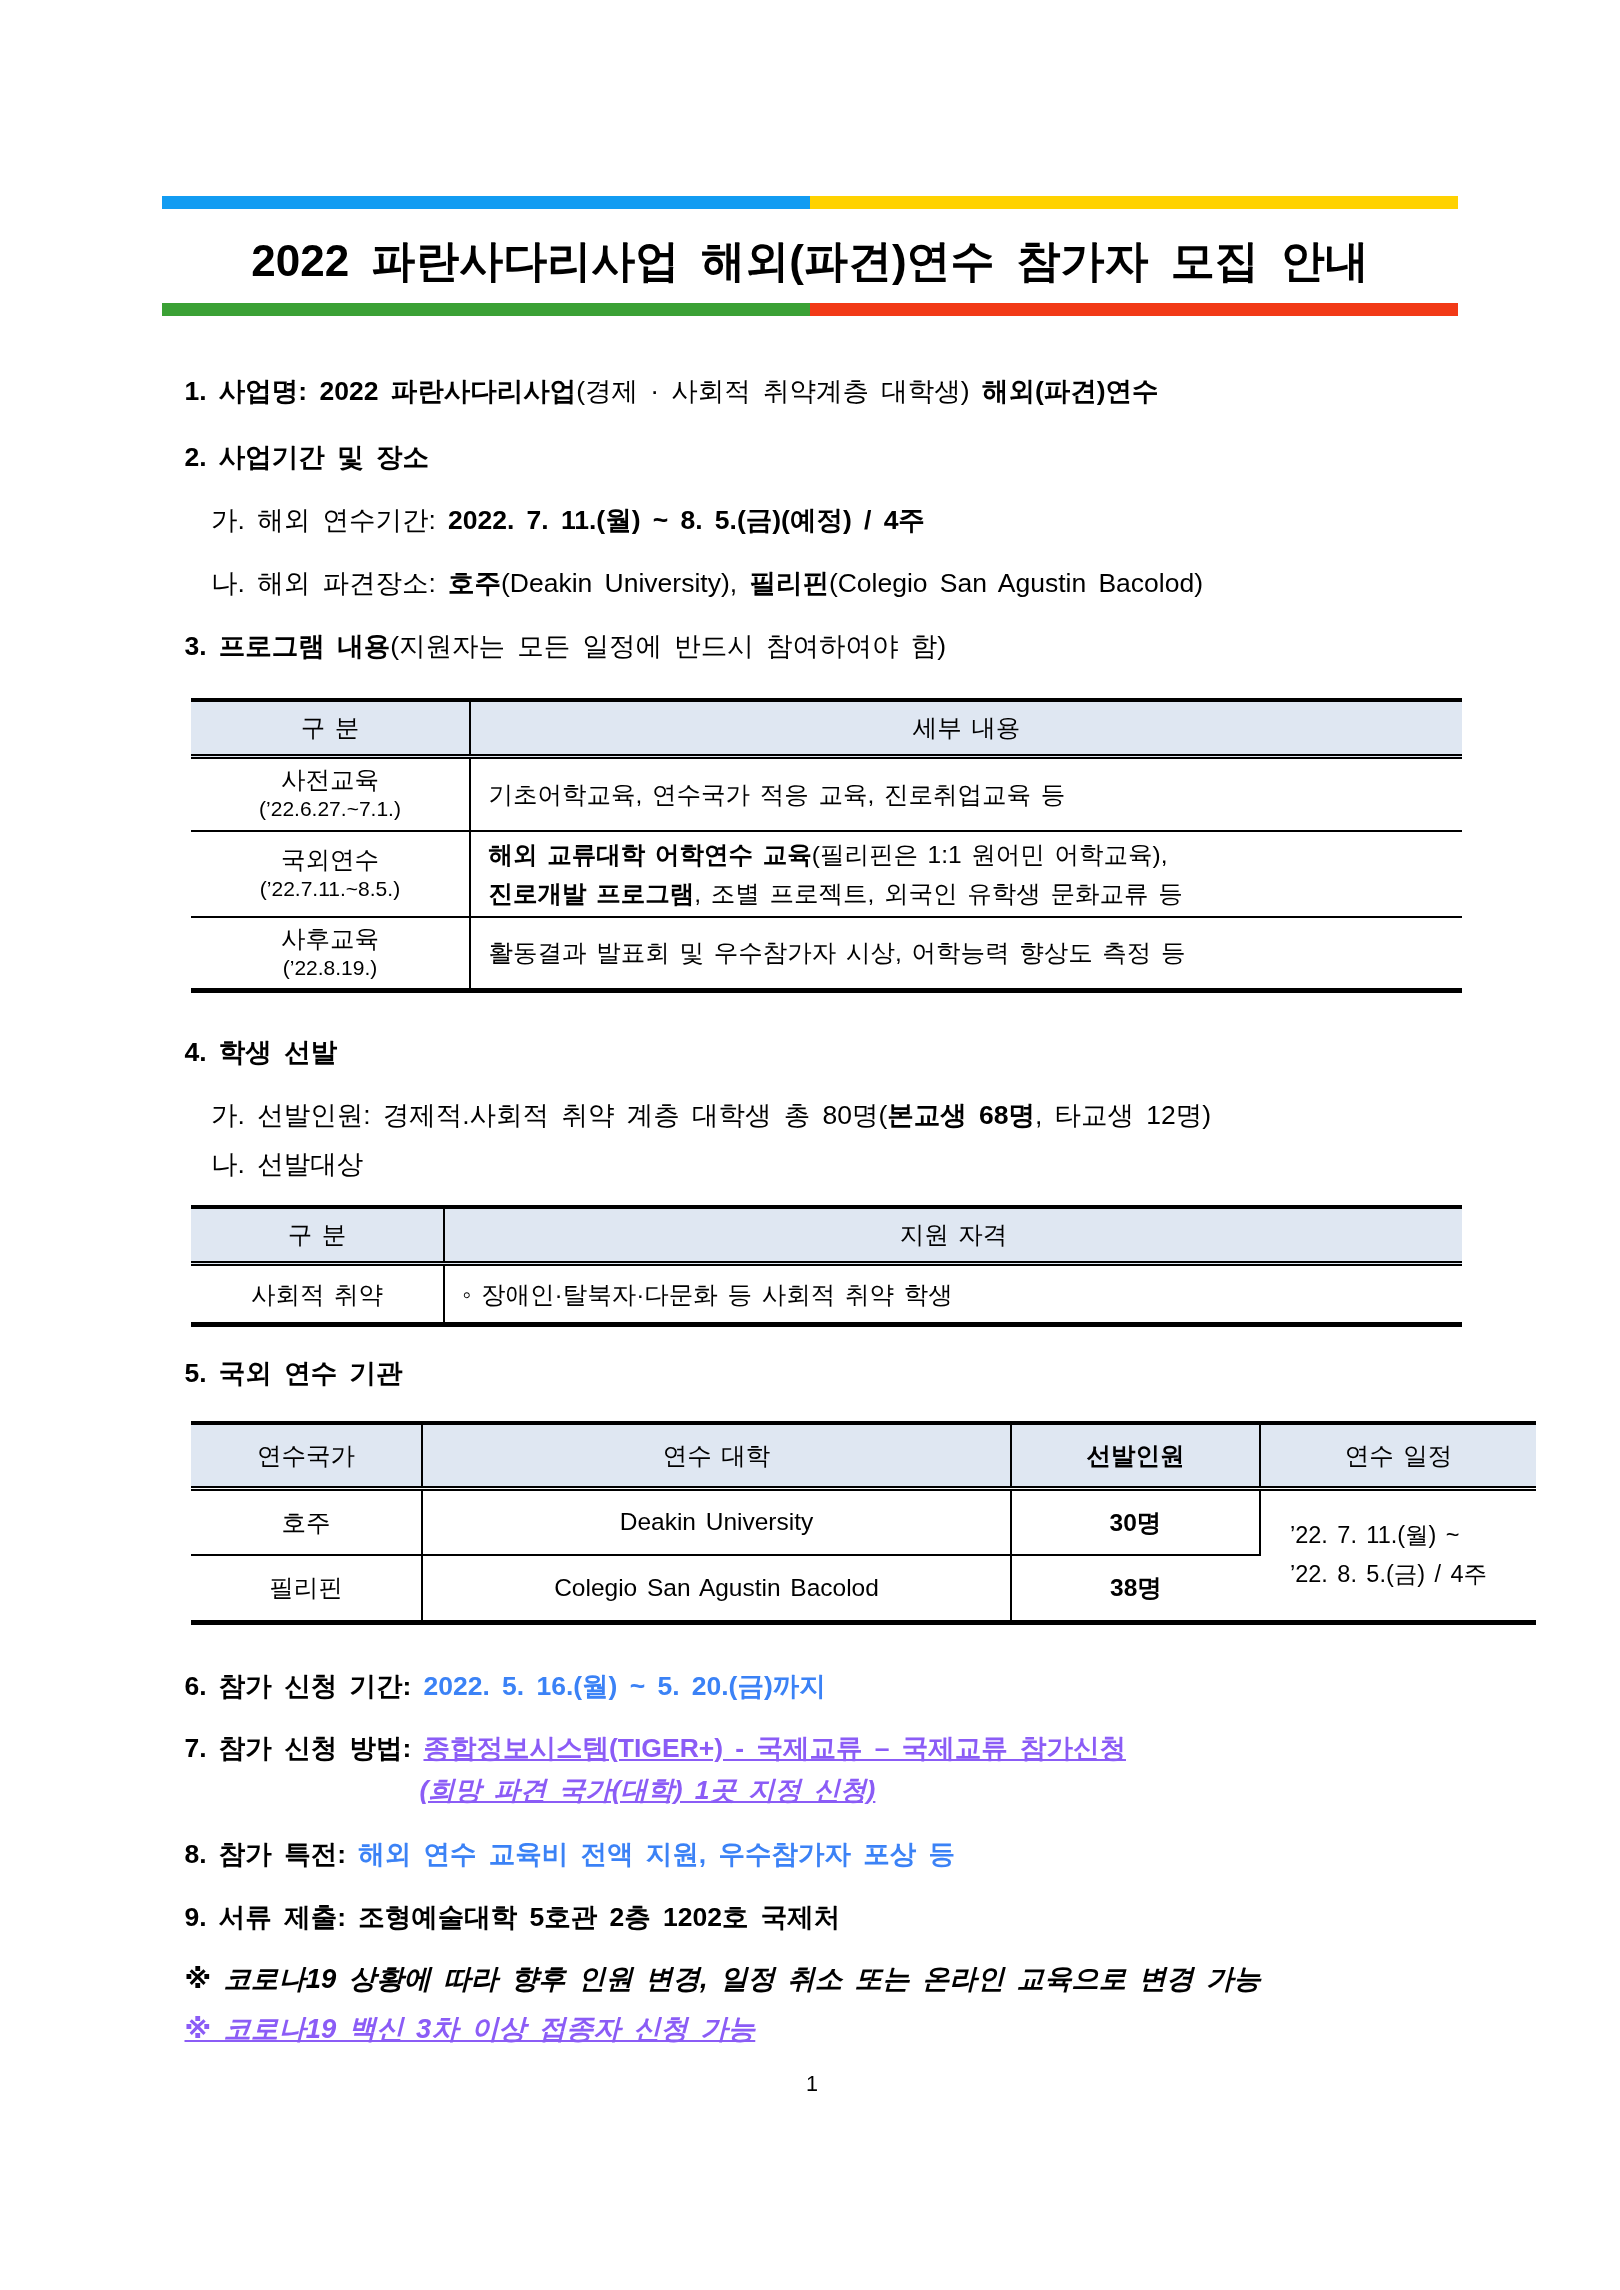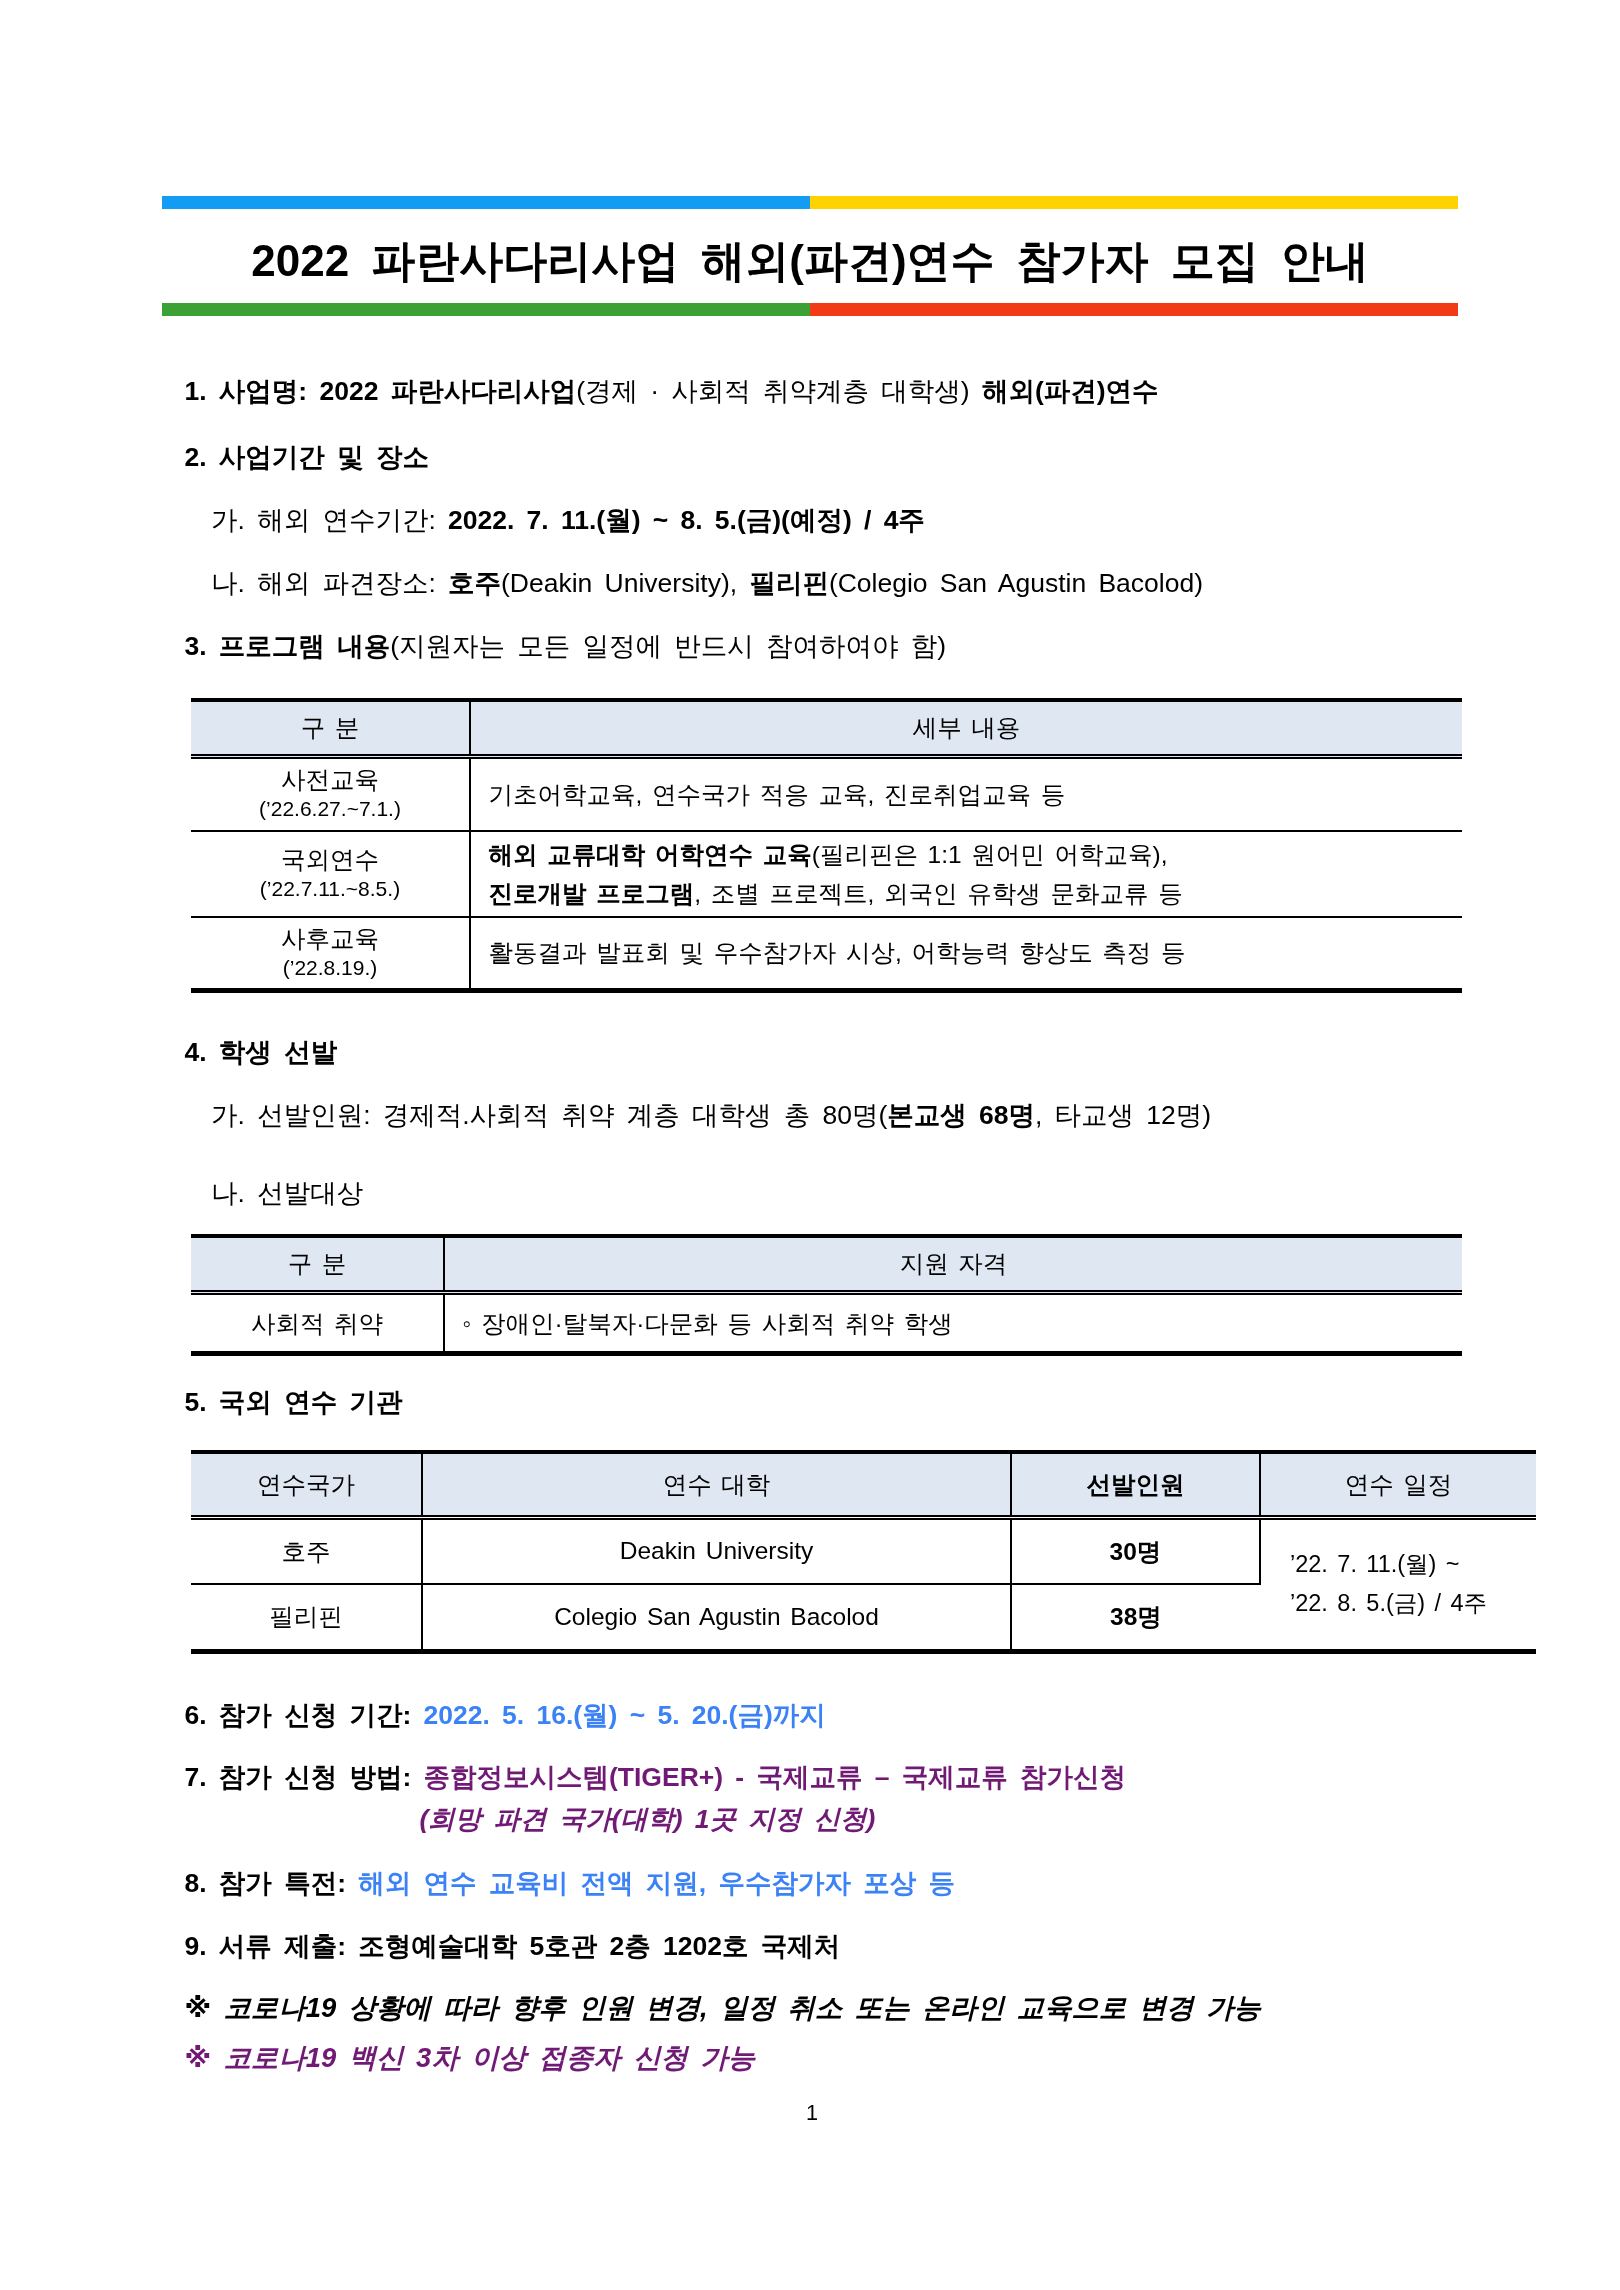--- a/index.html
+++ b/index.html
@@ -21,21 +21,21 @@
     font-size:44px; font-weight:700; text-align:center;
     letter-spacing:0px; word-spacing:9.8px; line-height:55px;
     padding:24.5px 0 14.7px 0; white-space:nowrap;
   }
   
   .line { font-size:26.5px; line-height:33px; margin-left:22.5px; word-spacing:4.9px; white-space:nowrap; }
   .sub  { margin-left:49px; }
   .b  { font-weight:700; }
   .r  { font-weight:400; }
   .red  { color:#3b82f6; }
-  .blue { color:#701a75; }
+  .blue { color:#8b5cf6;text-decoration:underline; }
   .it { font-style:italic; }
   .mt-sec   { margin-top:33px; }
   
   table { border-collapse:collapse; table-layout:fixed; margin-left:29px; width:1271px;
           font-size:24.5px; word-spacing:2.9px; }
   table { border-top:4.9px solid #000; border-bottom:5.9px solid #000; }
   th, td { border-right:2px solid #000; vertical-align:middle; }
   th:last-child, td:last-child { border-right:none; }
   thead th { border-bottom:5.9px double #000; background:#dfe7f2; font-weight:400;
              text-align:center; height:57px; }
@@ -129,21 +129,21 @@
         </td>
         <td class="detail">활동결과 발표회 및 우수참가자 시상, 어학능력 향상도 측정 등</td>
       </tr>
     </tbody>
   </table>
 
   <div class="line b" style="margin-top:43px;">4. 학생 선발</div>
   <div class="line sub" style="margin-top:30px;">
     <span class="r">가. 선발인원: 경제적.사회적 취약 계층 대학생 총 80명(</span><span class="b">본교생 68명</span><span class="r">, 타교생 12명)</span>
   </div>
-  <div class="line sub r" style="margin-top:45px;">나. 선발대상</div>
+  <div class="line sub r" style="margin-top:16px;">나. 선발대상</div>
 
   <table class="tbl-elig" style="margin-top:23.5px;">
     <thead>
       <tr>
         <th class="c1">구 분</th>
         <th>지원 자격</th>
       </tr>
     </thead>
     <tbody>
       <tr>

